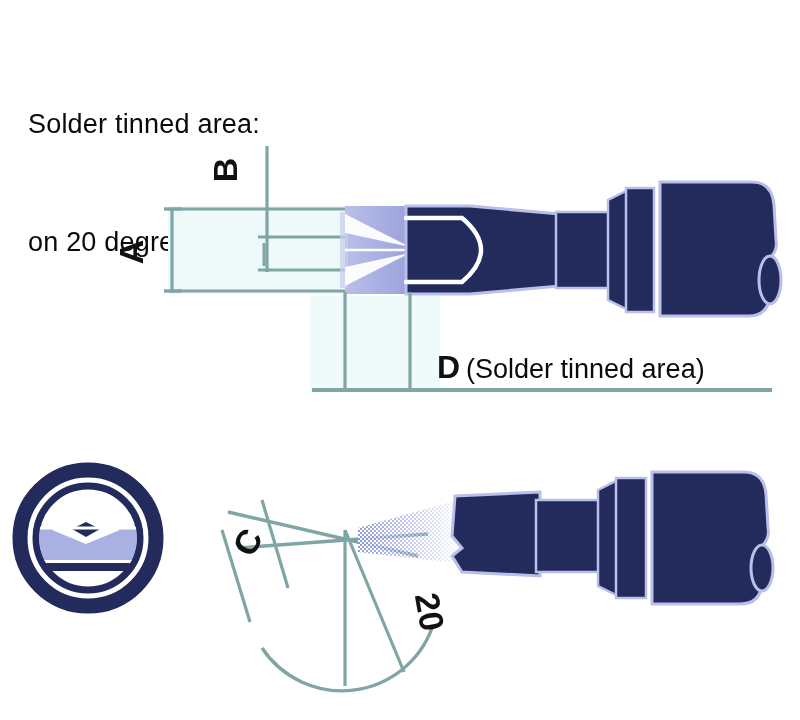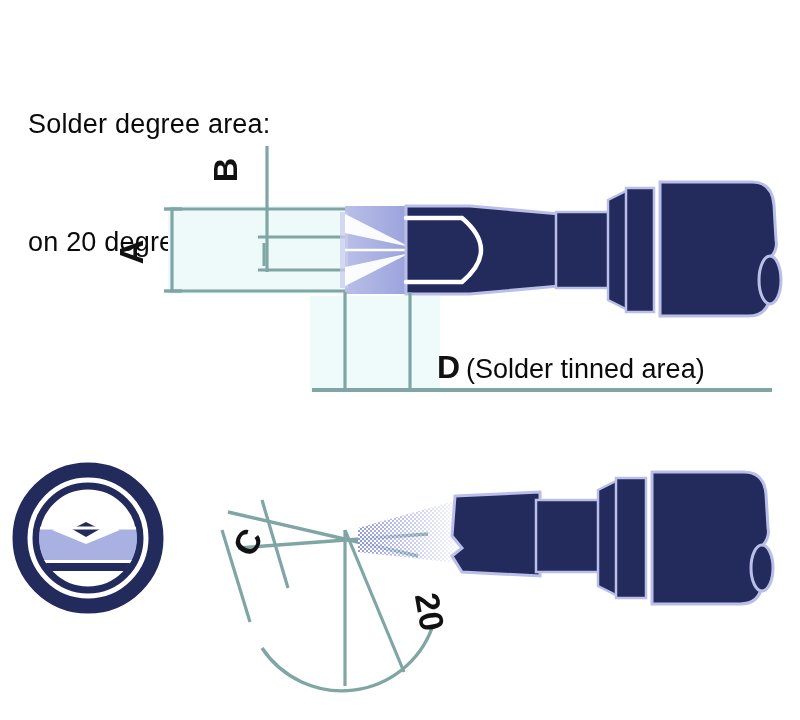--- a/index.html
+++ b/index.html
@@ -50,21 +50,21 @@
     font-weight: 500;
     fill: #0a0a0a;
   }
 </style>
 </head>
 <body>
 
 <div id="stage">
 
   <div class="title-block">
-    <span class="title-line">Solder degree area:</span>
+    <span class="title-line">Solder tinned area:</span>
     <span class="title-line">on 20 degree section and one side</span>
   </div>
 
   <svg class="diagram" viewBox="0 0 800 720">
     <defs>
       <pattern id="dotgrid" width="4" height="4" patternUnits="userSpaceOnUse">
         <rect width="4" height="4" fill="#ffffff"></rect>
         <rect x="0" y="0" width="2" height="2" fill="#8f97d8"></rect>
         <rect x="2" y="2" width="2" height="2" fill="#8f97d8"></rect>
       </pattern>

